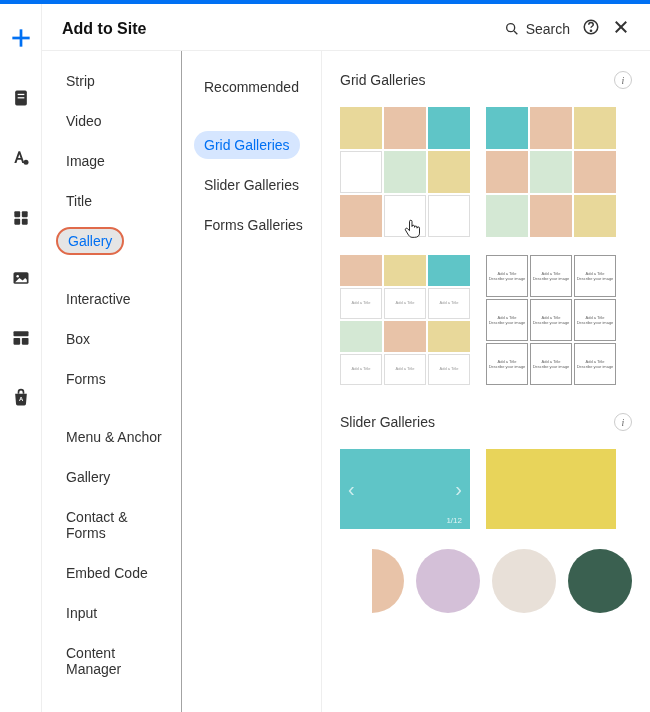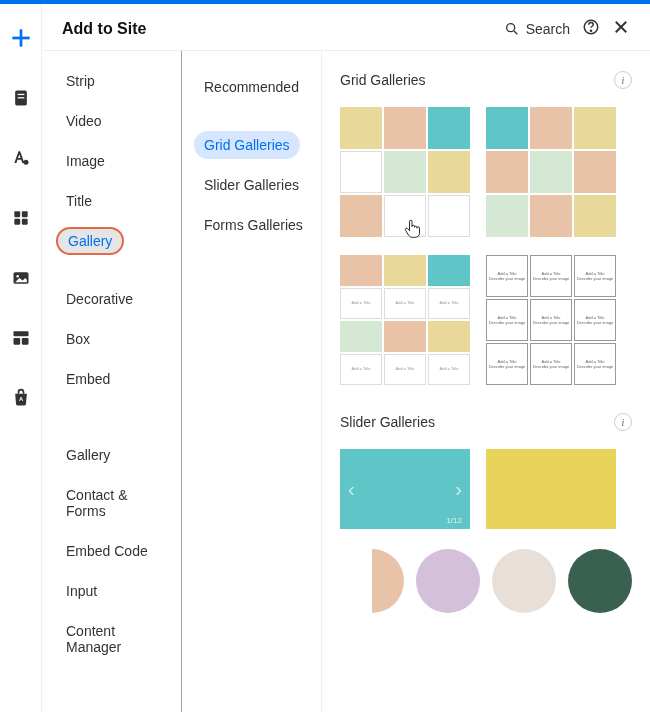--- a/index.html
+++ b/index.html
@@ -137,25 +137,25 @@
     </div>
 
     <div class="body">
       <div class="cat-col">
         <div class="cat-item">Strip</div><br>
         <div class="cat-item">Video</div><br>
         <div class="cat-item">Image</div><br>
         <div class="cat-item">Title</div><br>
         <div class="cat-item highlighted">Gallery</div><br>
         <br>
-        <div class="cat-item">Decorative</div><br>
+        <div class="cat-item">Interactive</div><br>
         <div class="cat-item">Box</div><br>
-        <div class="cat-item">Embed</div><br>
-        <br>
-        <br>
+        <div class="cat-item">Forms</div><br>
+        <br>
+        <div class="cat-item">Menu &amp; Anchor</div><br>
         <div class="cat-item">Gallery</div><br>
         <div class="cat-item">Contact &amp; Forms</div><br>
         <div class="cat-item">Embed Code</div><br>
         <div class="cat-item">Input</div><br>
         <div class="cat-item">Content Manager</div><br>
         <br>
         <br>
         <br>
         <br>
         

